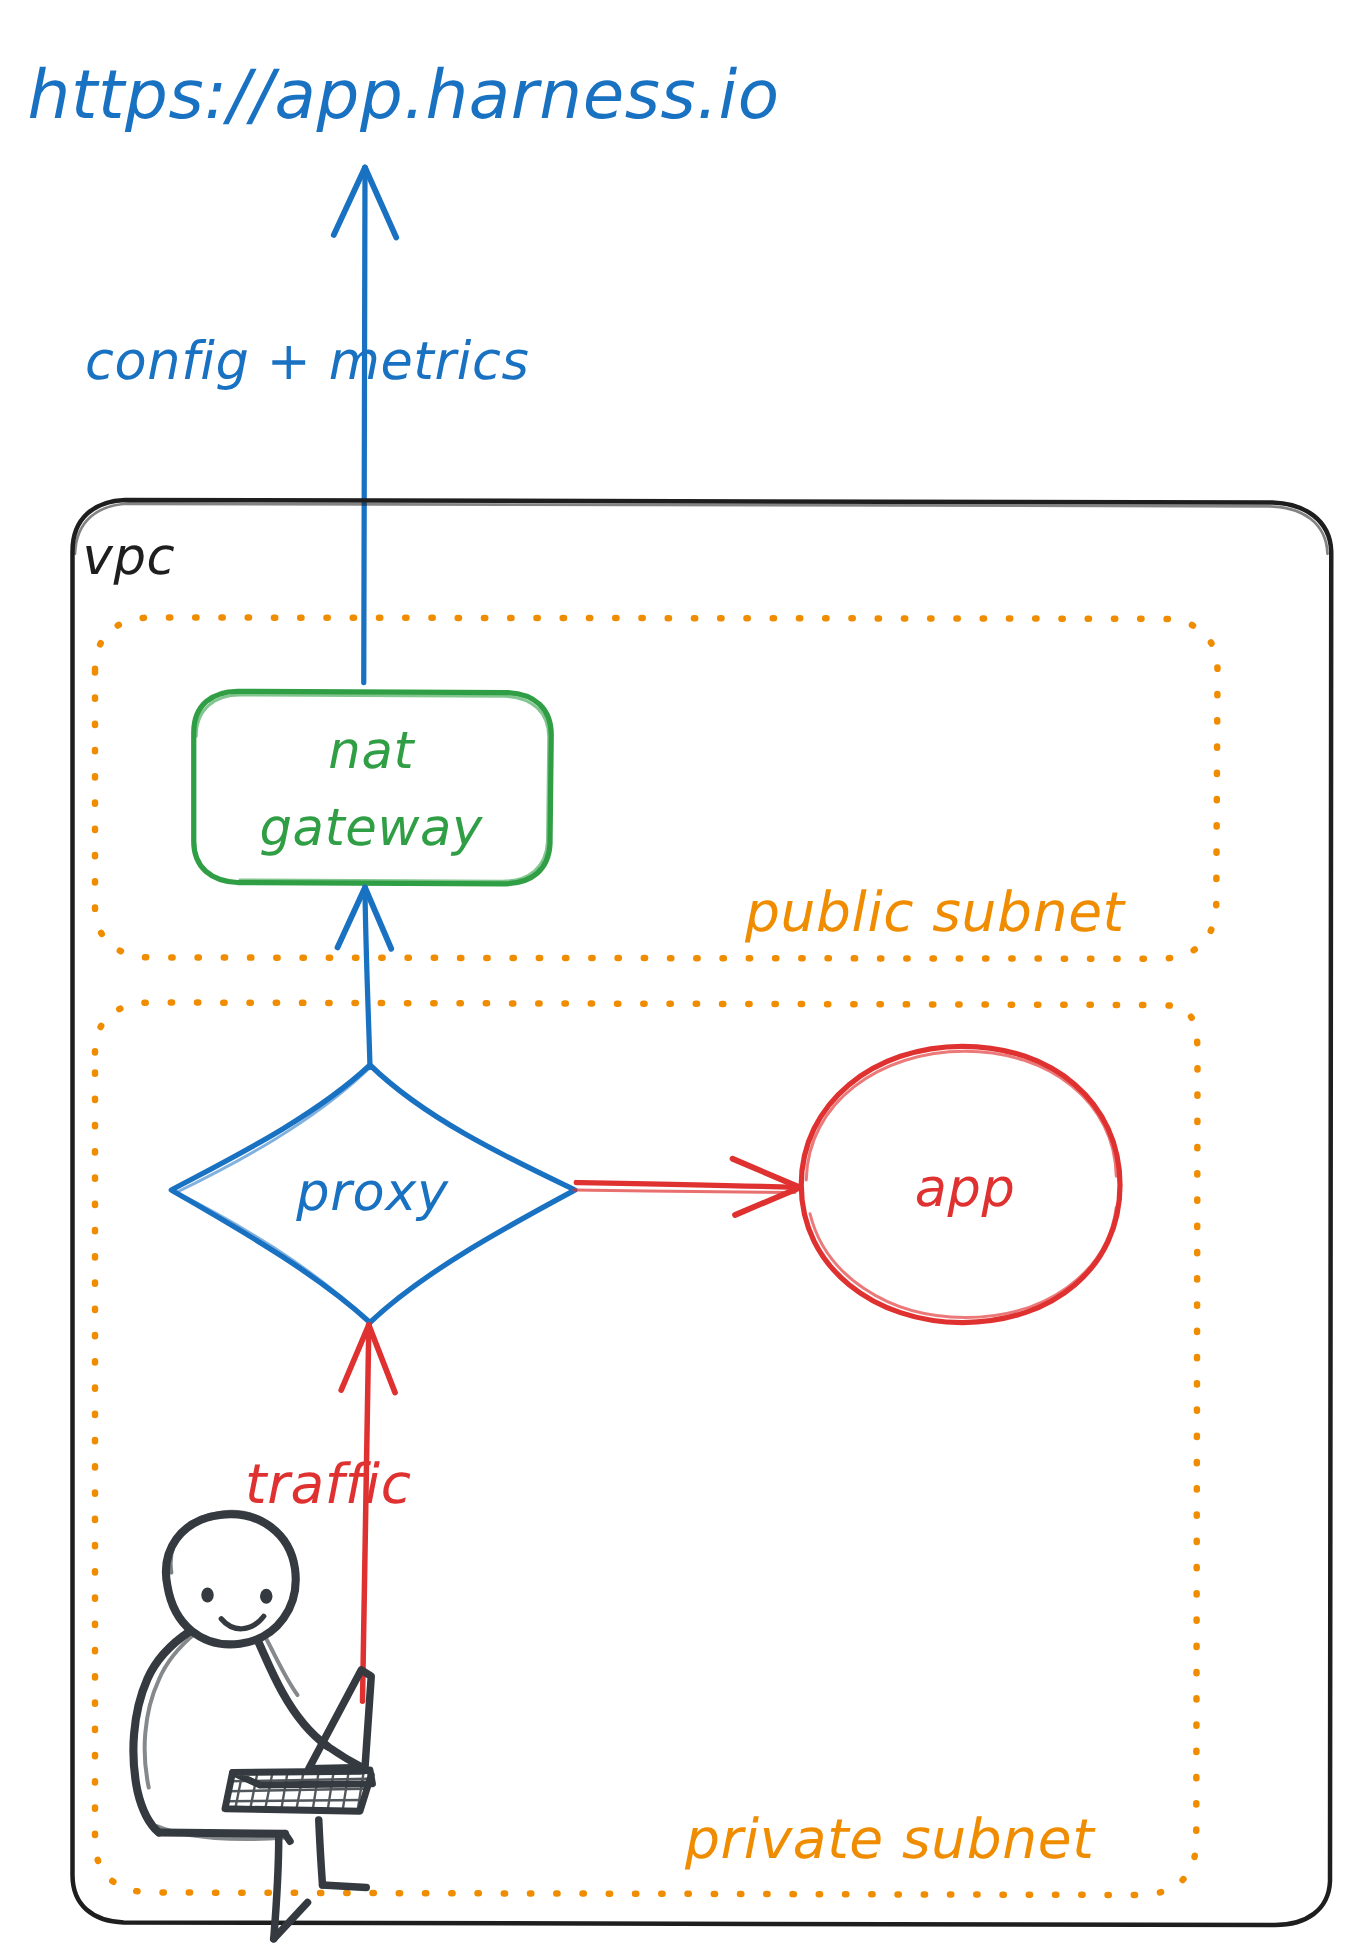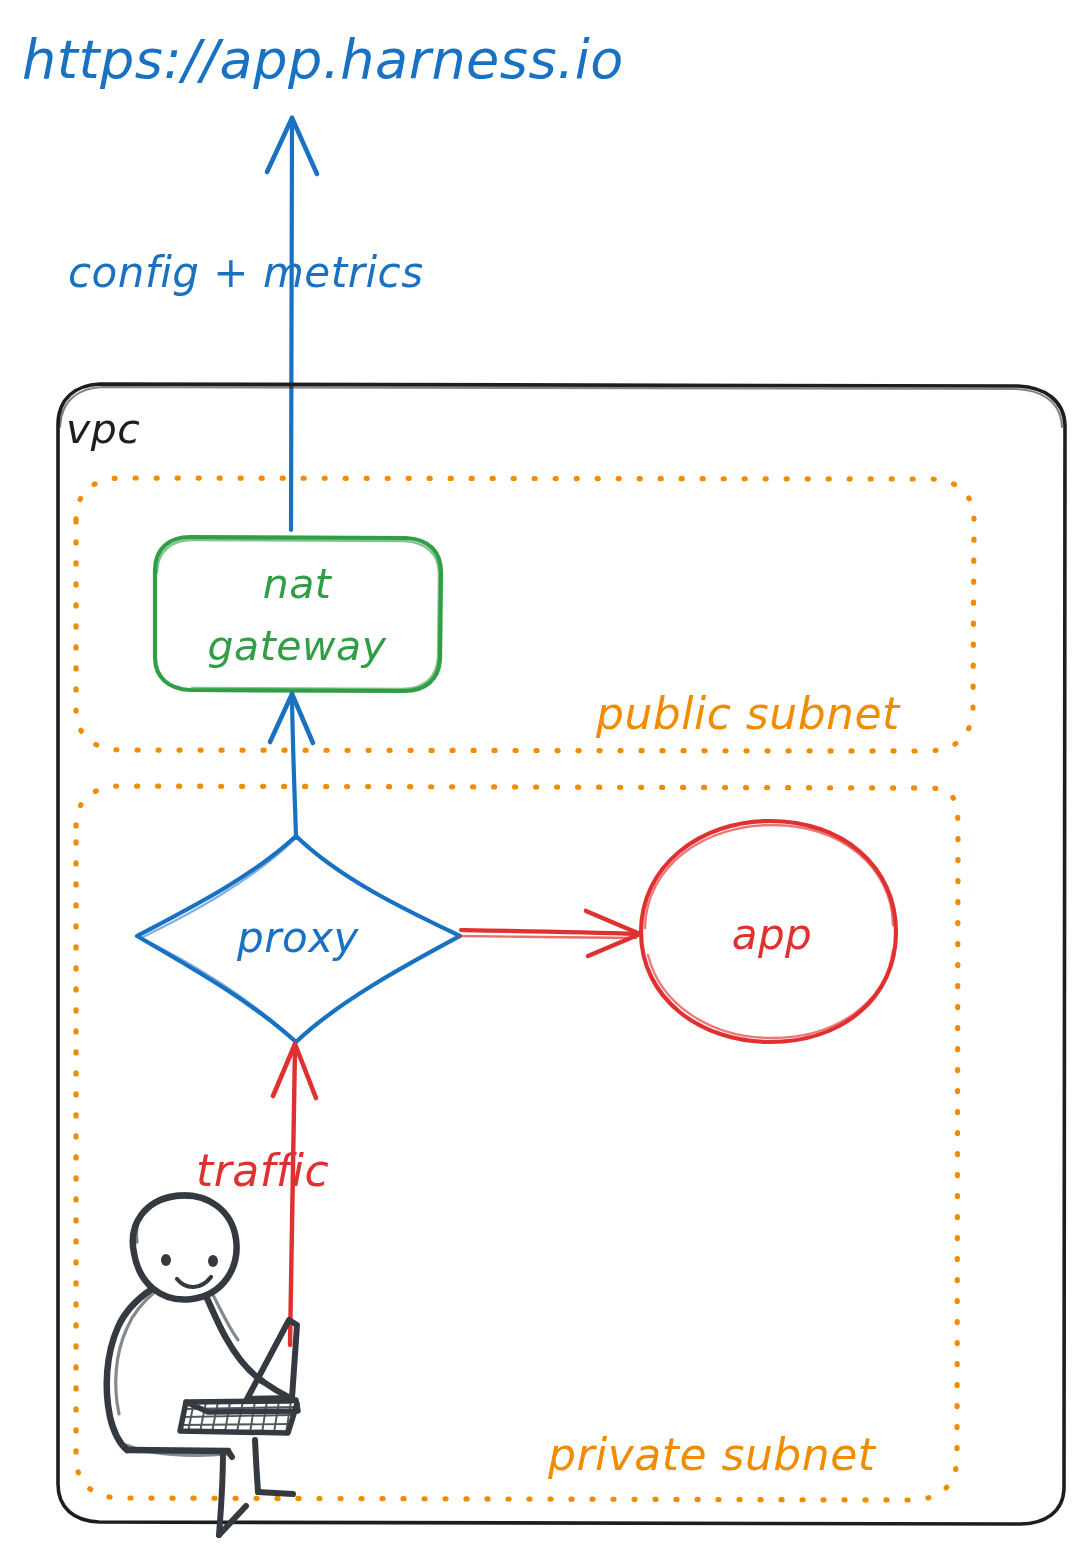--- a/index.html
+++ b/index.html
@@ -10,21 +10,21 @@
   body {
     width: 1088px;
     height: 1561px;
     position: relative;
     overflow: hidden;
     font-family: "DejaVu Sans", sans-serif;
   }
   #canvas {
     position: absolute;
     left: 0;
-    top: 0;
+    top: 16px;
     width: 1088px;
     height: 1117px;
   }
   svg text {
     font-family: "DejaVu Sans", sans-serif;
     letter-spacing: 0.5px;
   }
 </style>
 </head>
 <body>

